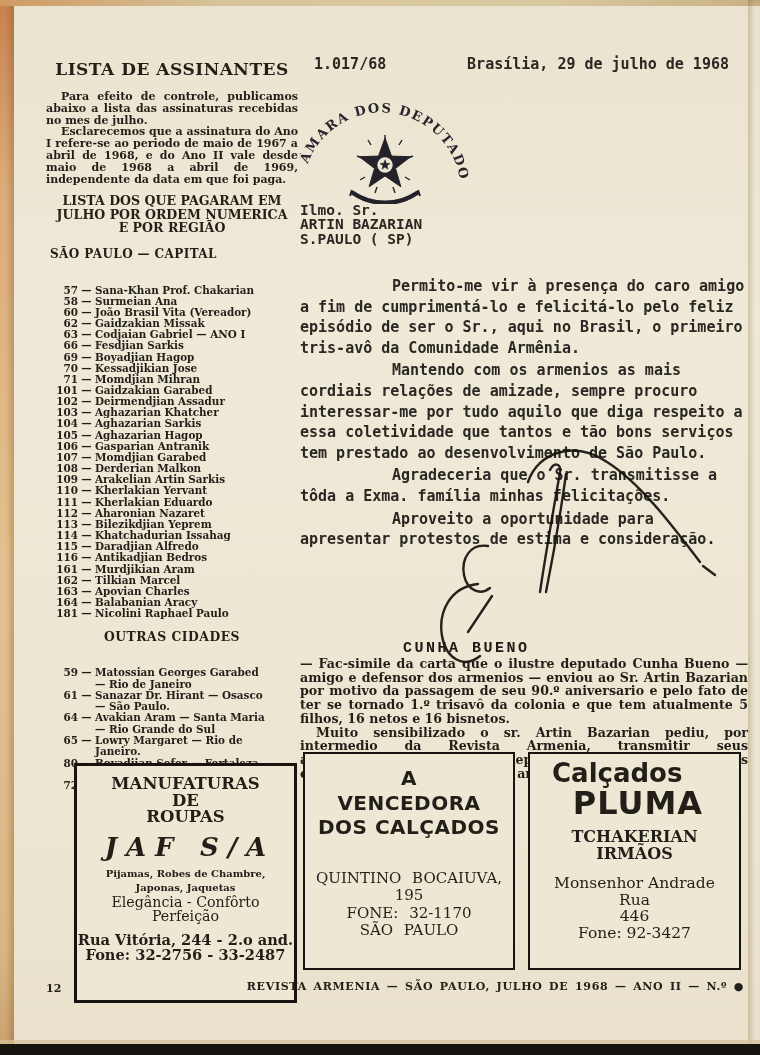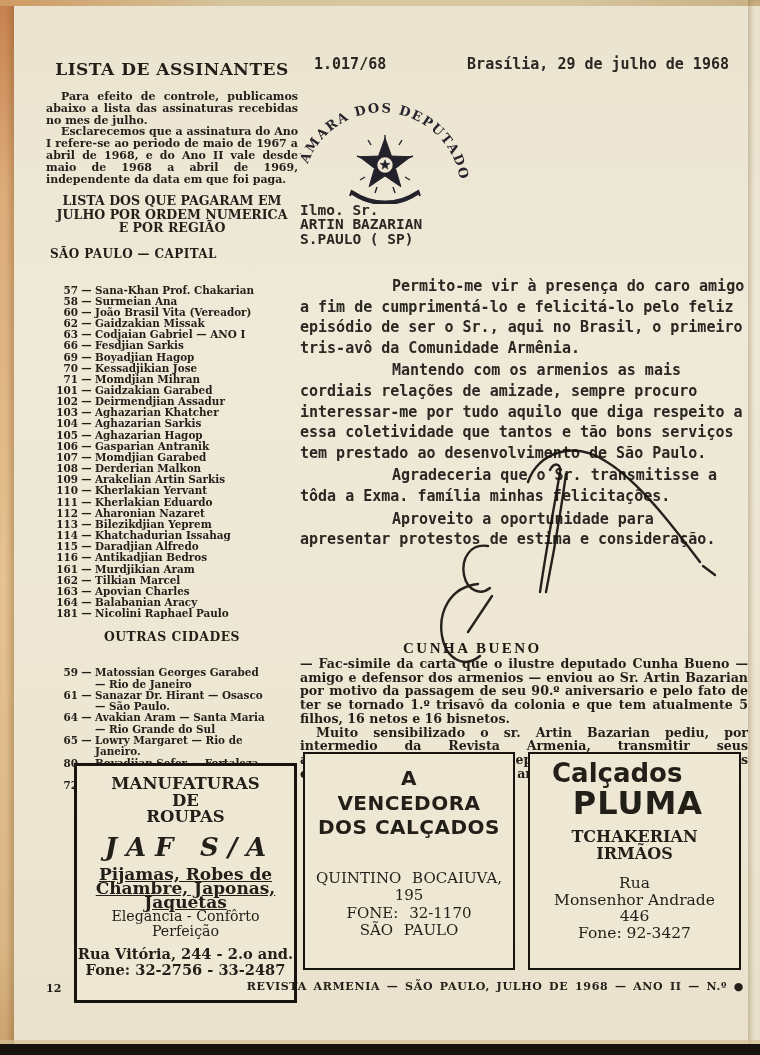--- a/index.html
+++ b/index.html
@@ -36,35 +36,35 @@
   
   .letter{position:absolute;left:300px;top:55px;width:447px;
           font-family:"DejaVu Sans Mono",monospace;font-weight:bold;color:#2b2722;}
   .letter-head{display:flex;font-size:15px;}
   .letter-ref{margin-left:14px;}
   .letter-date{margin-left:auto;margin-right:18px;}
   .stamp{position:absolute;left:0;top:17px;}
   .recipient{position:absolute;left:0;top:148px;font-size:14.5px;line-height:14.4px;white-space:pre;}
   .letter-body{position:absolute;left:0;top:221px;width:447px;}
   .letter-body p{font-size:15px;line-height:20.6px;margin:0 0 2px;text-indent:92px;}
-  .signer{position:absolute;left:103px;top:586px;font-family:Liberation Serif, serif;
+  .signer{position:absolute;left:103px;top:586px;font-family:Liberation Mono, monospace;
           font-size:15px;font-weight:bold;letter-spacing:2.5px;color:#1d1914;}
   .signature-svg{position:absolute;left:100px;top:385px;pointer-events:none;}
 
   
   .caption{position:absolute;left:300px;top:657px;width:448px;}
   .caption p{font-size:12.6px;line-height:13.7px;font-weight:bold;text-align:justify;margin:0;}
   .caption p + p{text-indent:16px;}
 
   
   .ad{position:absolute;background:#ede7d4;border:2px solid #17140f;box-sizing:border-box;text-align:center;}
   .ad-jaf{left:74px;top:763px;width:223px;height:240px;border-width:3px;padding-top:10px;}
   .jaf-h{font-size:16.5px;line-height:16.5px;font-weight:bold;}
   .jaf-name{font-size:26px;line-height:28px;font-weight:bold;letter-spacing:.34em;margin:7px 0 6px;text-indent:.34em;font-style:italic;}
-  .jaf-d1{font-size:17px;line-height:14.2px;font-weight:bold;padding:0 10px;text-decoration:underline;}
+  .jaf-d1{font-size:10px;line-height:14.2px;font-weight:bold;padding:0 10px;}
   .jaf-d2{font-size:14.2px;line-height:14.4px;}
   .jaf-addr{font-size:14.6px;line-height:15.6px;font-weight:bold;margin-top:8px;}
   .ad-venc{left:303px;top:752px;width:212px;height:218px;padding-top:12px;}
   .venc-t{font-family:"DejaVu Sans",sans-serif;font-weight:bold;font-size:20px;line-height:24.5px;letter-spacing:.5px;}
   .venc-a{font-size:15px;line-height:17.5px;margin-top:30px;word-spacing:6px;}
   .ad-pluma{left:528px;top:752px;width:213px;height:218px;padding-top:6px;text-align:left;}
   .pluma-t1{font-family:"DejaVu Sans",sans-serif;font-weight:bold;font-size:26px;line-height:27px;padding-left:22px;}
   .pluma-t2{font-family:"DejaVu Sans",sans-serif;font-weight:bold;font-size:32px;line-height:32px;text-align:right;padding-right:36px;letter-spacing:1px;}
   .pluma-own{font-size:16px;line-height:16.5px;font-weight:bold;text-align:center;margin-top:10px;}
   .pluma-a{font-size:15.5px;line-height:15.5px;text-align:center;margin-top:14px;}
@@ -412,22 +412,22 @@
   </div>
 
   <div class="ad ad-pluma">
     <div class="pluma-t1">Calçados</div>
     <div class="pluma-t2">PLUMA</div>
     <div class="pluma-own">
       <div>TCHAKERIAN</div>
       <div>IRMÃOS</div>
     </div>
     <div class="pluma-a">
+      <div>Monsenhor Andrade</div>
       <div>Rua</div>
-      <div>Monsenhor Andrade</div>
       <div>446</div>
       <div>Fone: 92-3427</div>
     </div>
   </div>
 
   <div class="page-num">12</div>
   <div class="footer-line">REVISTA ARMENIA — SÃO PAULO, JULHO DE 1968 — ANO II — N.º ●</div>
 </div>
 
 </body></html>

